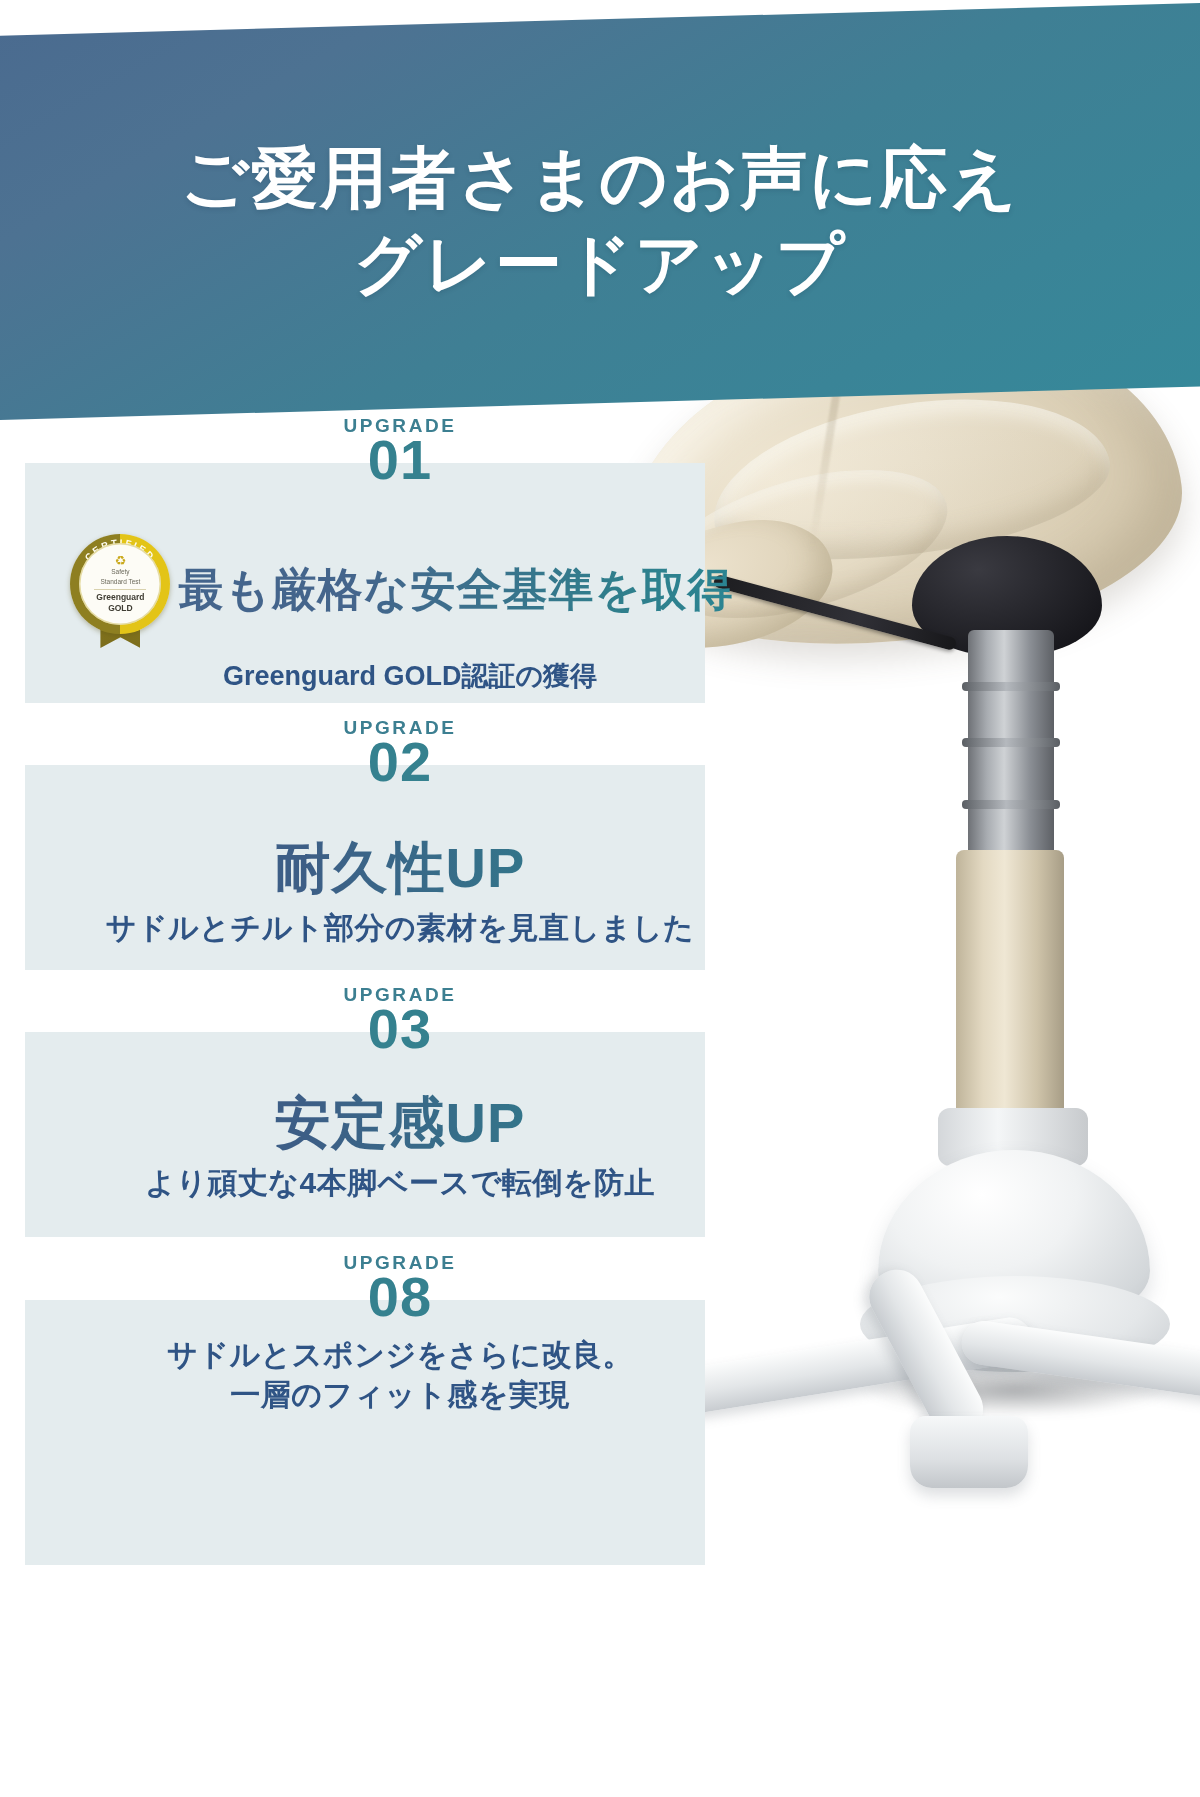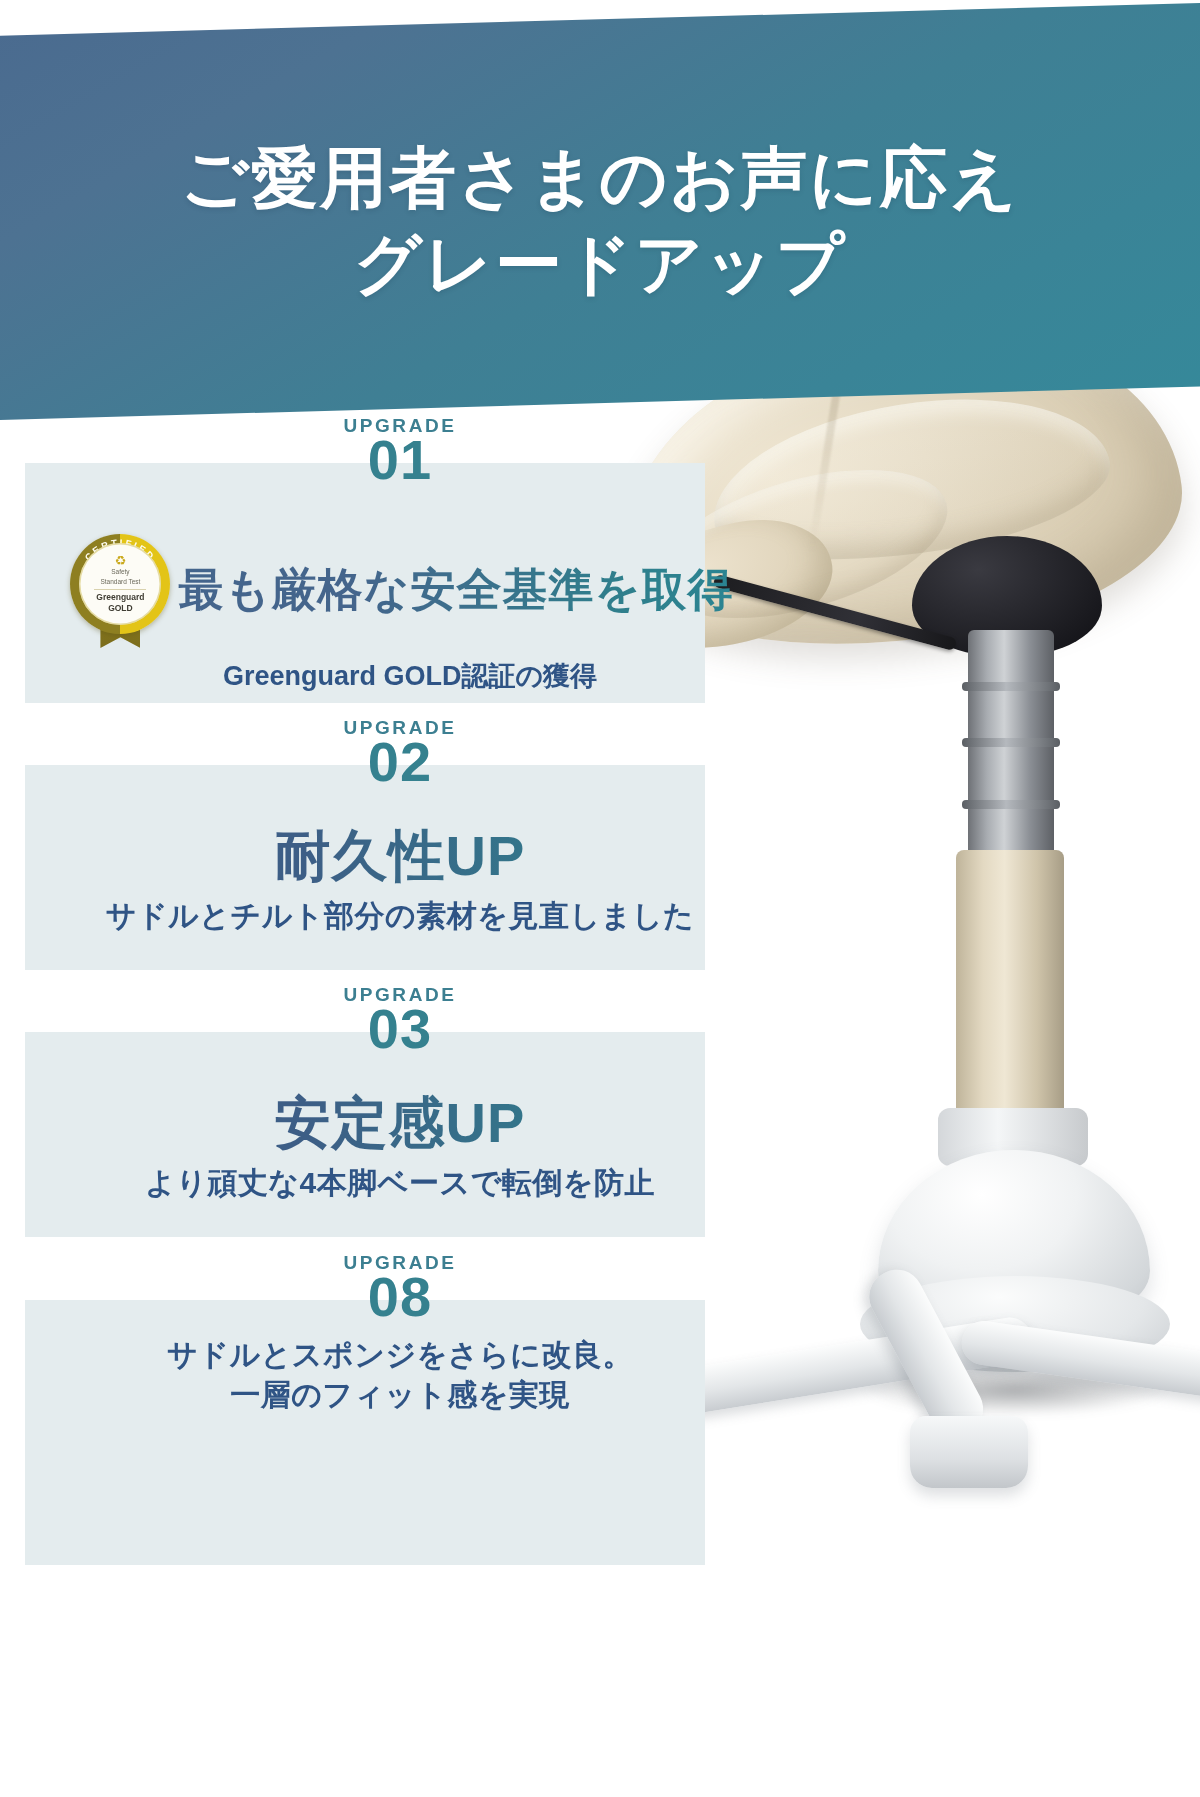--- a/index.html
+++ b/index.html
@@ -277,21 +277,21 @@
           </div>
         </div>
         <div class="sec1-title">最も厳格な安全基準を取得</div>
       </div>
       <div class="sec1-sub">Greenguard GOLD認証の獲得</div>
     </div>
 
     <div class="sec" style="top:717px">
       <div class="up-label">UPGRADE</div>
       <div class="up-num">02</div>
-      <div class="sec-title" style="margin-top:34px">耐久性UP</div>
+      <div class="sec-title" style="margin-top:46px">耐久性UP</div>
       <div class="sec-sub" style="margin-top:8px">サドルとチルト部分の素材を見直しました</div>
     </div>
 
     <div class="sec" style="top:984px">
       <div class="up-label">UPGRADE</div>
       <div class="up-num">03</div>
       <div class="sec-title" style="margin-top:34px">安定感UP</div>
       <div class="sec-sub" style="margin-top:8px">より頑丈な4本脚ベースで転倒を防止</div>
     </div>
 

